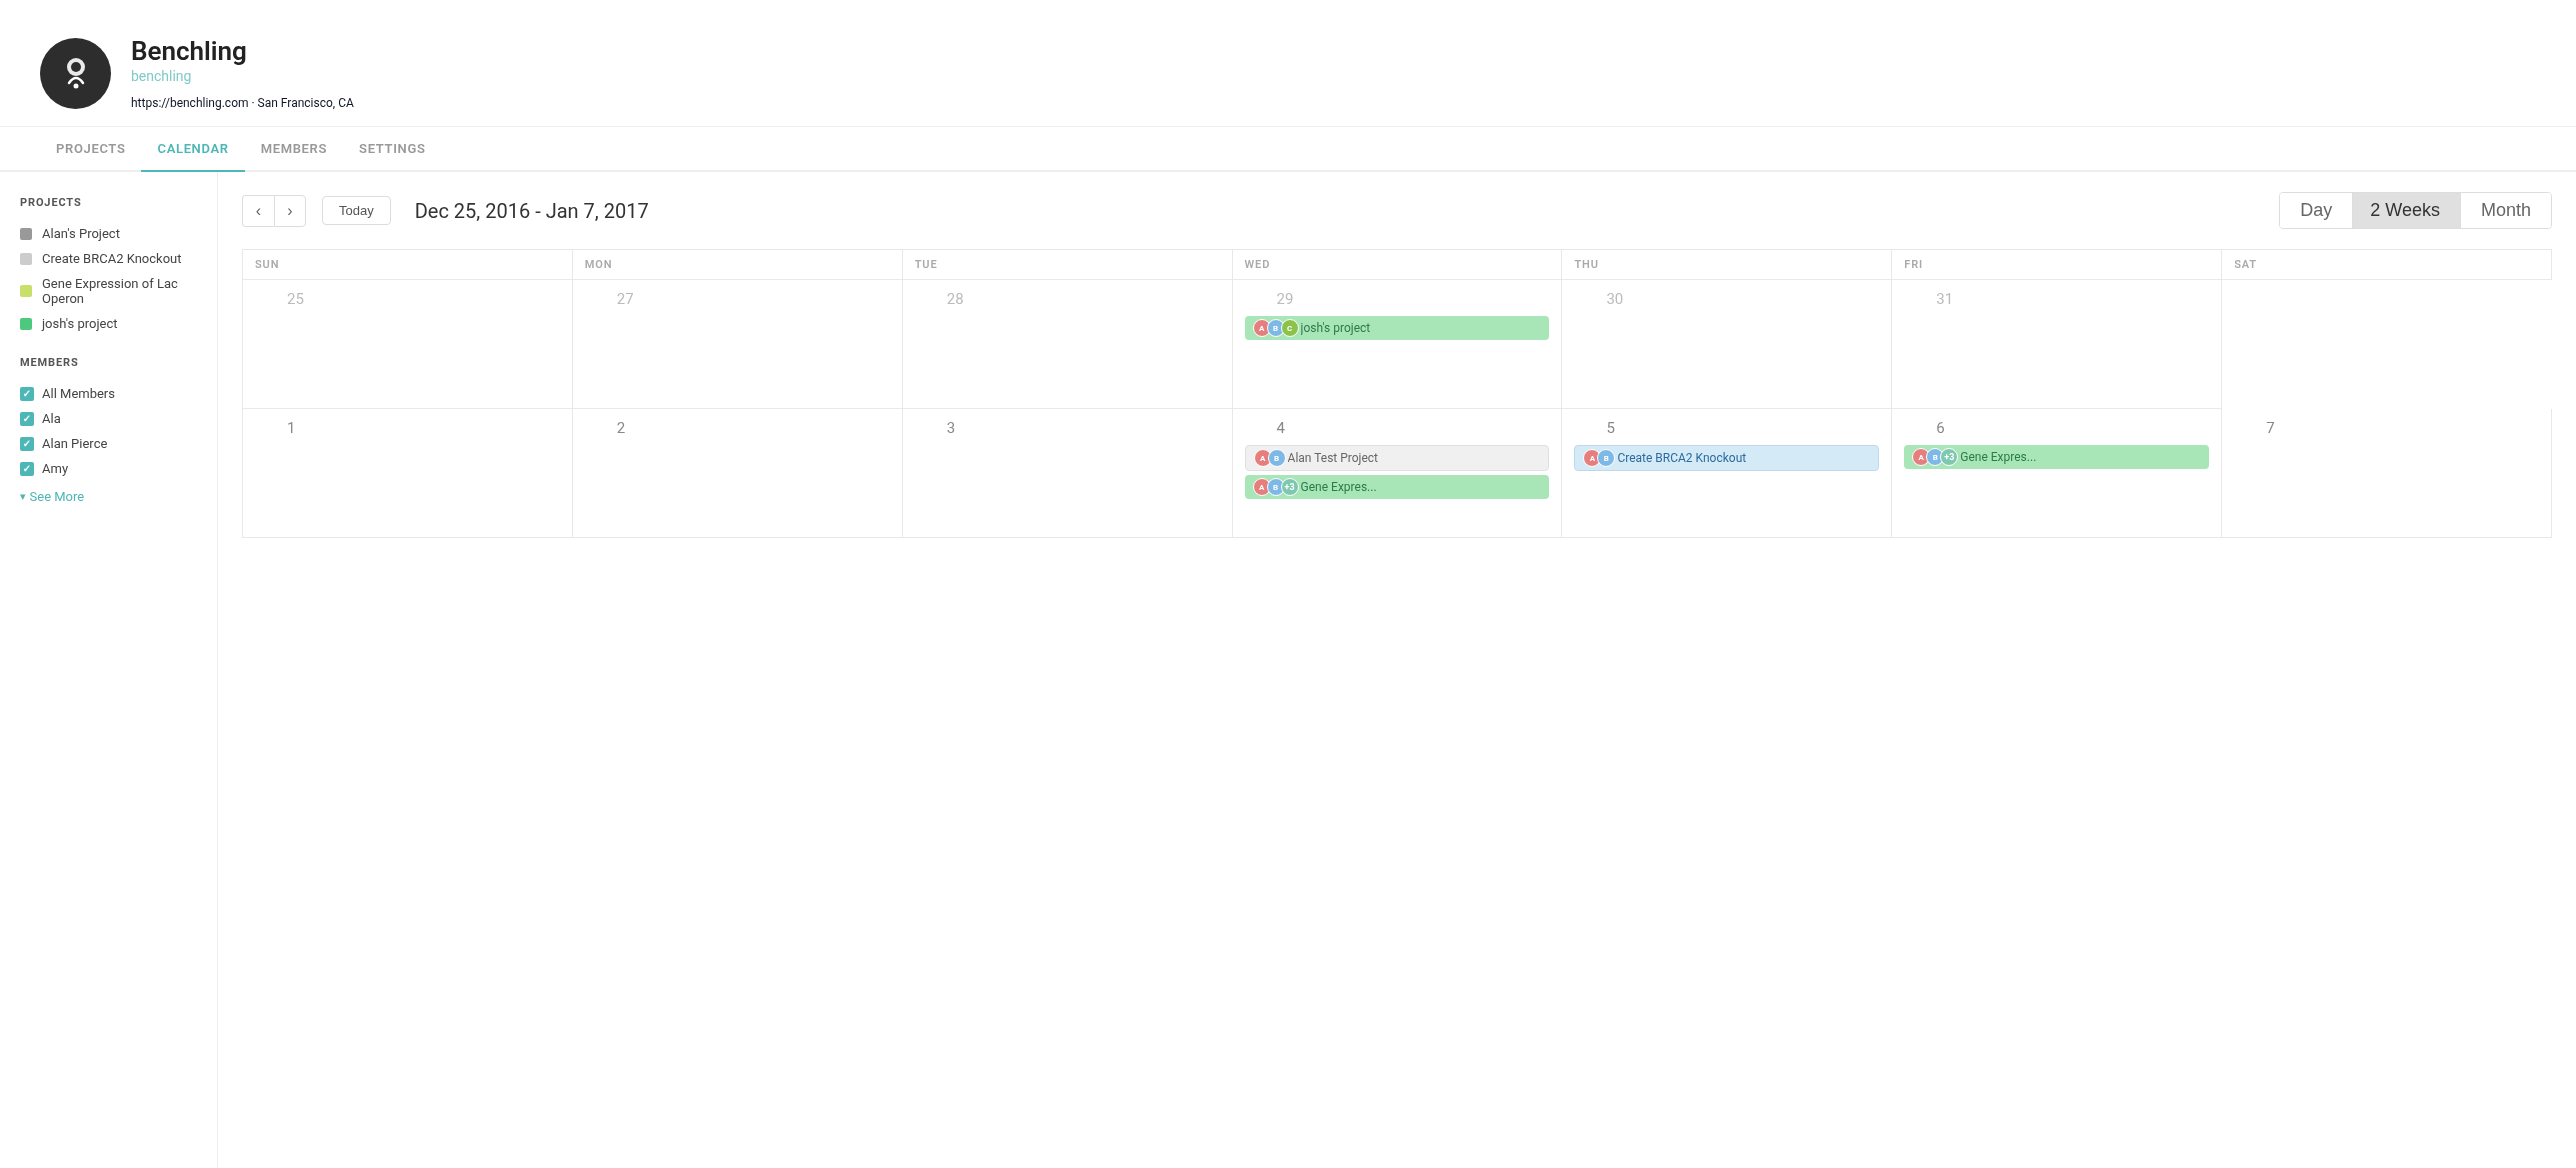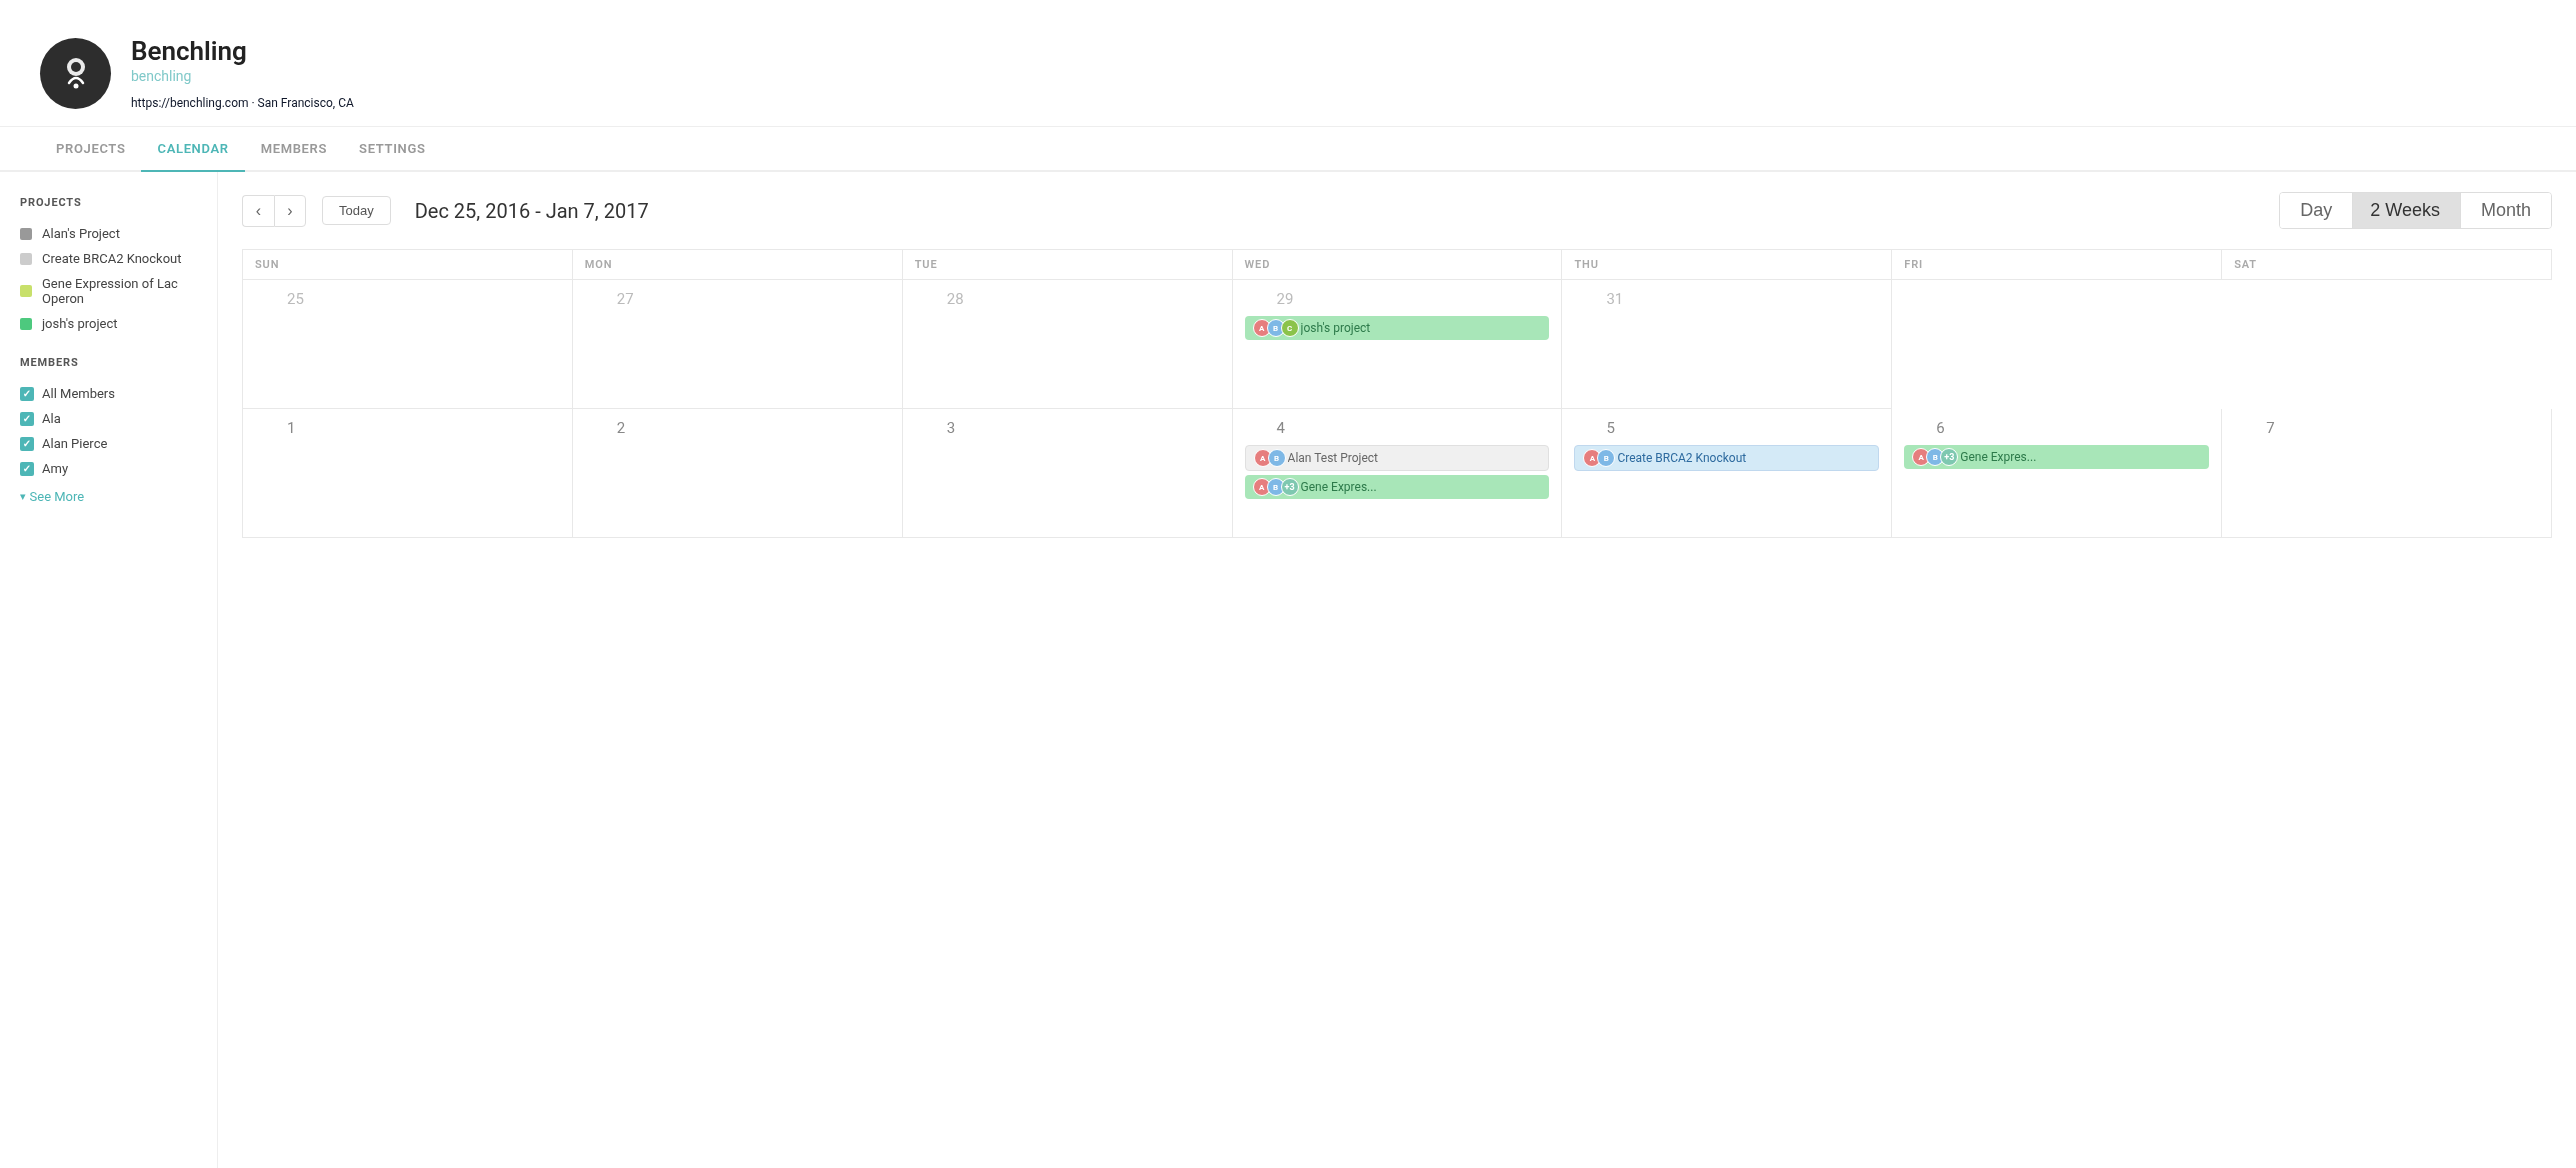--- a/index.html
+++ b/index.html
@@ -189,20 +189,23 @@
           <div class="event event-green">
             <div class="avatars">
               <div class="avatar av1">A</div>
               <div class="avatar av2">B</div>
               <div class="avatar av3">C</div>
             </div>
             <span class="event-label">josh's project</span>
           </div>
         </div>
         <div class="cal-cell">
+          <div class="cell-date">30</div>
+        </div>
+        <div class="cal-cell">
           <div class="cell-date">31</div>
         </div>
       </div>
 
       <div class="cal-week-row">
         <div class="cal-cell">
           <div class="cell-date current-month">1</div>
         </div>
         <div class="cal-cell">
           <div class="cell-date current-month">2</div>

